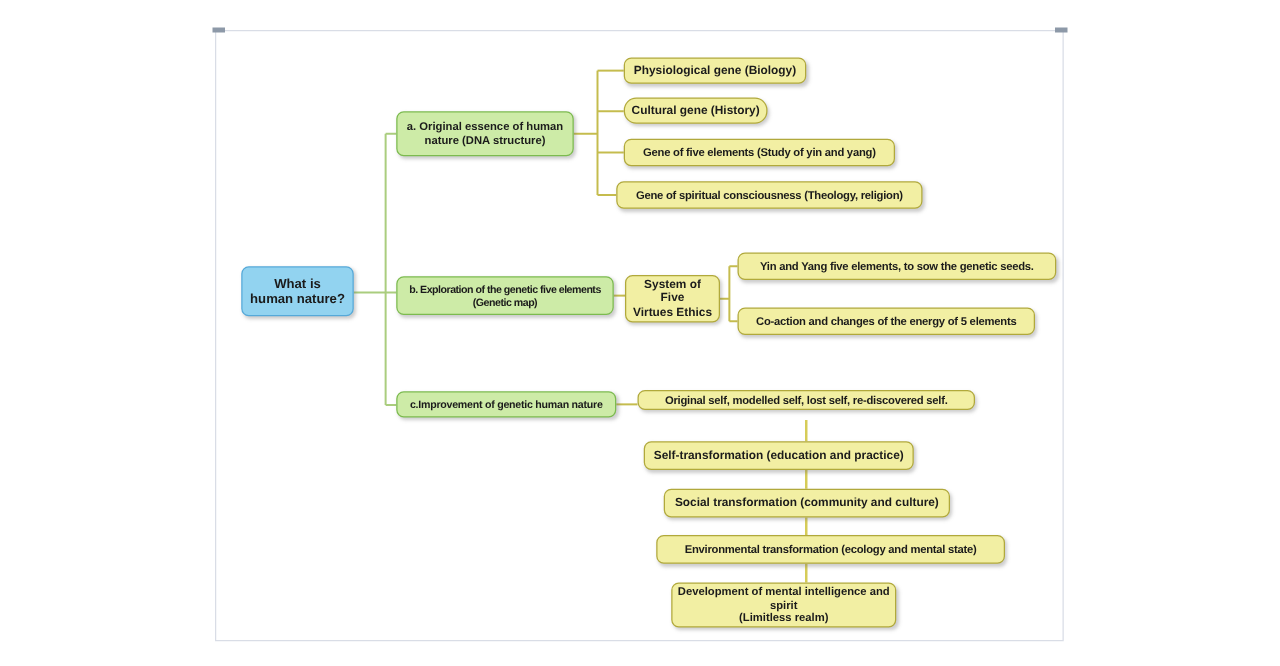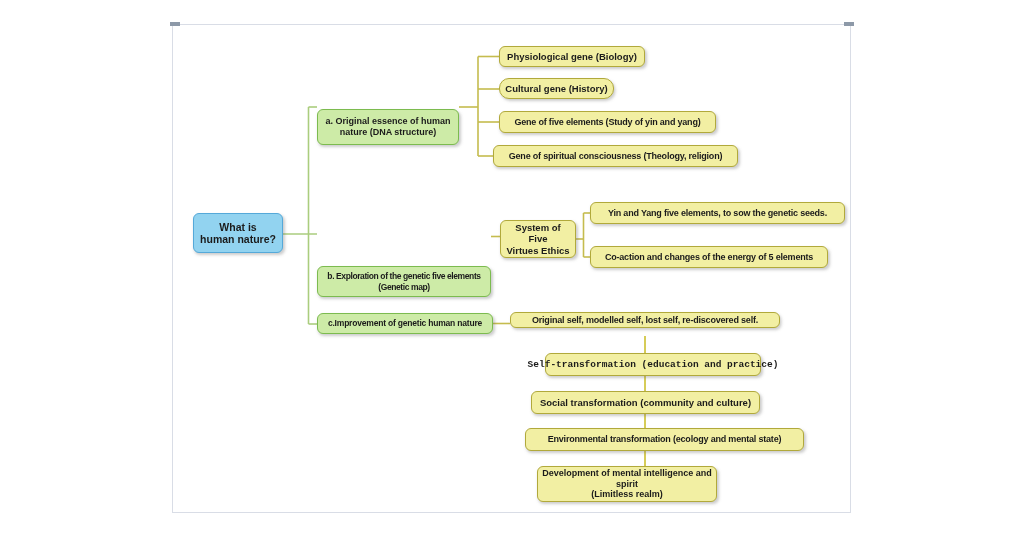--- a/index.html
+++ b/index.html
@@ -24,32 +24,32 @@
     box-shadow:1.5px 2px 3px rgba(110,110,110,.35);font-size:9.5px;line-height:1.18;}
   .yellow{background:var(--leaf-fill,#f2efa3);border:1.5px solid var(--leaf-border,#b1a93b);}
   .green{background:var(--branch-fill,#cdeba7);border:1.5px solid var(--branch-border,#7cbb4f);}
   .blue{background:var(--root-fill,#92d3f0);border:1.5px solid var(--root-border,#55a9d9);}
   .nw{white-space:nowrap;}
   .pl{white-space:pre-line;}
   .fs9{font-size:9px;letter-spacing:-0.2px;text-align:center;}
   .fs85{font-size:8.5px;letter-spacing:-0.4px;}
 
   .n-root{left:193px;top:213px;width:90px;height:40px;font-size:10.5px;}
-  .n-ba{left:317px;top:89px;width:142px;height:36px;font-size:9px;margin-top:20px;}
-  .n-bb{left:317px;top:221px;width:174px;height:31px;margin-top:45px;}
+  .n-ba{left:317px;top:89px;width:142px;height:36px;font-size:9px;}
+  .n-bb{left:317px;top:221px;width:174px;height:31px;}
   .n-bc{left:317px;top:313px;width:176px;height:21px;font-size:8.5px;letter-spacing:-0.2px;}
   .n-a0{left:499px;top:46px;width:146px;height:21px;}
   .n-a1{left:499px;top:78px;width:115px;height:21px;border-radius:10px;}
   .n-a2{left:499px;top:111px;width:217px;height:22px;}
   .n-a3{left:493px;top:145px;width:245px;height:22px;}
   .n-sys{left:500px;top:220px;width:76px;height:38px;}
   .n-b0{left:590px;top:202px;width:255px;height:22px;}
   .n-b1{left:590px;top:246px;width:238px;height:22px;}
   .n-c0{left:510px;top:312px;width:270px;height:16px;}
-  .n-c1{left:545px;top:353px;width:216px;height:23px;font-family:Liberation Mono, monospace;}
+  .n-c1{left:515px;top:353px;width:216px;height:23px;}
   .n-c2{left:531px;top:391px;width:229px;height:23px;text-align:right;}
   .n-c3{left:506px;top:428px;width:279px;height:23px;margin-left:19px;}
   .n-c4{left:537px;top:466px;width:180px;height:36px;font-size:9px;}
 </style>
 </head>
 <body>
 
 <div class="page">
   <div class="canvas"></div>
   <div class="handle tl"></div>

